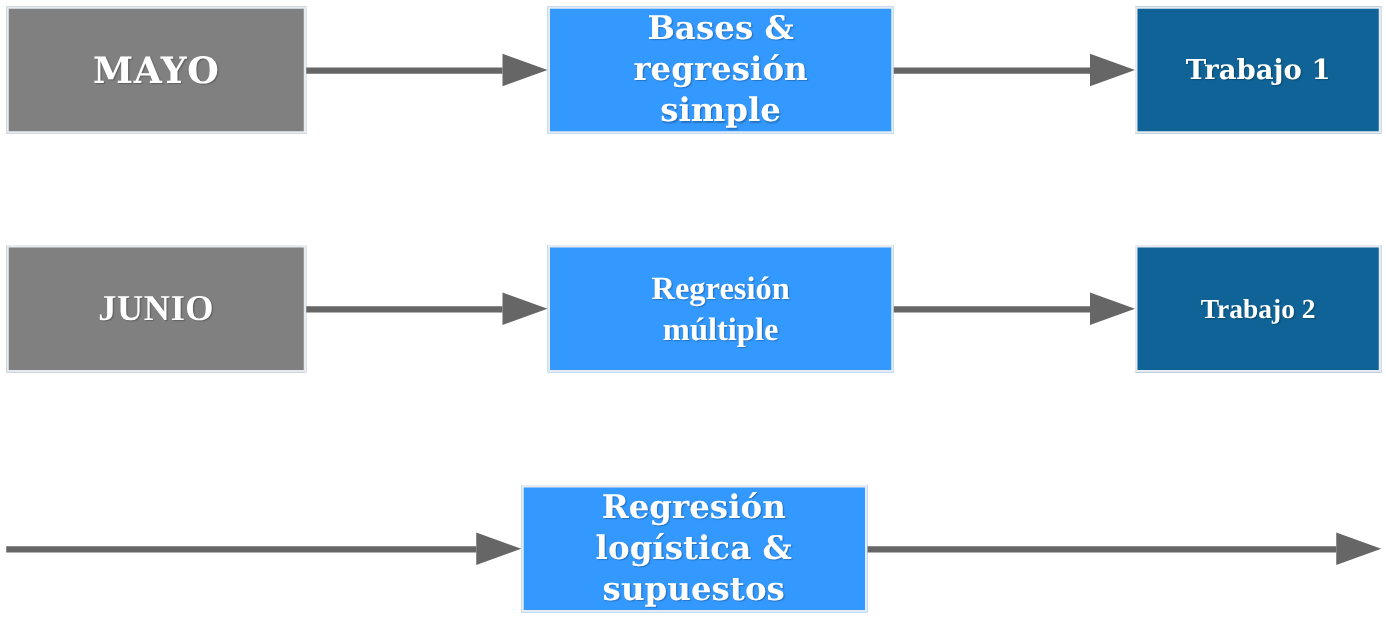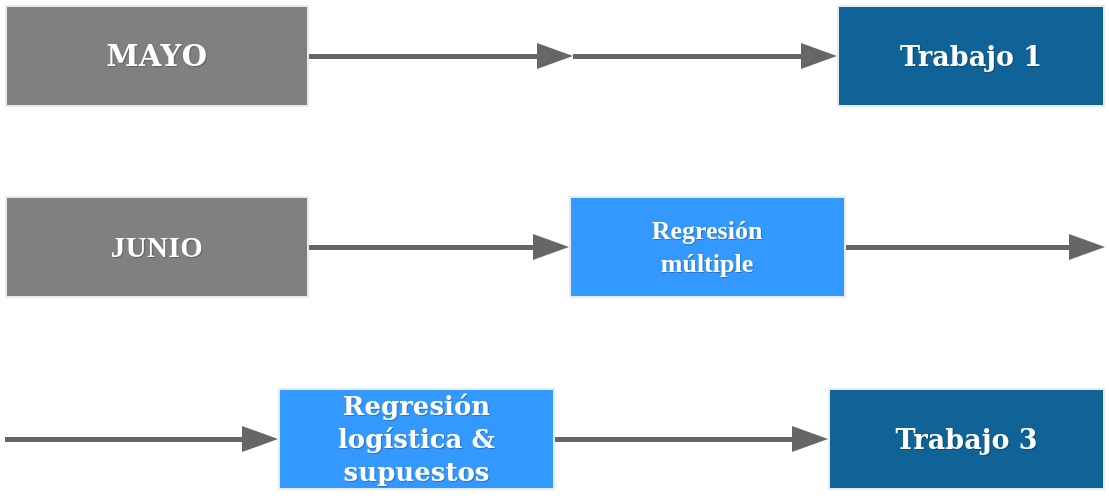--- a/index.html
+++ b/index.html
@@ -39,35 +39,35 @@
     align-items: center;
     justify-content: center;
     text-align: center;
     color: var(--text);
     font-weight: bold;
     border: 2px solid var(--box-border);
     white-space: pre-line;
     text-shadow: 1px 1px 1px rgba(0,0,0,0.25);
   }
   .box.month {
-    width: 304px;
+    width: 240px;
     background: var(--month-bg);
     font-size: 29px;
     letter-spacing: 0.5px;
   }
   .box.topic {
     width: 277px;
     background: var(--topic-bg);
     font-size: 26px;
     line-height: 33px;
   }
   .box.deliverable {
     flex: 1;
     background: var(--deliverable-bg);
-    font-size: 27px;
+    font-size: 22px;
   }
 
   .arrow {
     flex: 1;
     display: flex;
     align-items: center;
   }
   .arrow .shaft {
     flex: 1;
     height: 5px;
@@ -85,49 +85,52 @@
 <body>
 
 <div class="canvas">
 
   <div class="row row-0">
     <div class="box month">MAYO</div>
     <div class="arrow">
       <div class="shaft"></div>
       <div class="head"></div>
     </div>
+    <div class="box topic">Bases &amp;
+regresión
+simple</div>
     <div class="arrow">
       <div class="shaft"></div>
       <div class="head"></div>
     </div>
     <div class="box deliverable">Trabajo 1</div>
   </div>
 
   <div class="row row-1">
     <div class="box month">JUNIO</div>
     <div class="arrow">
       <div class="shaft"></div>
       <div class="head"></div>
     </div>
     <div class="box topic">Regresión
 múltiple</div>
     <div class="arrow">
       <div class="shaft"></div>
       <div class="head"></div>
     </div>
+    <div class="box deliverable">Trabajo 2</div>
   </div>
 
   <div class="row row-2">
     <div class="arrow">
       <div class="shaft"></div>
       <div class="head"></div>
     </div>
     <div class="box topic">Regresión
 logística &amp;
 supuestos</div>
     <div class="arrow">
       <div class="shaft"></div>
       <div class="head"></div>
     </div>
-    <div class="box deliverable">Trabajo 3</div>
   </div>
 
 </div>
 
 </body></html>

